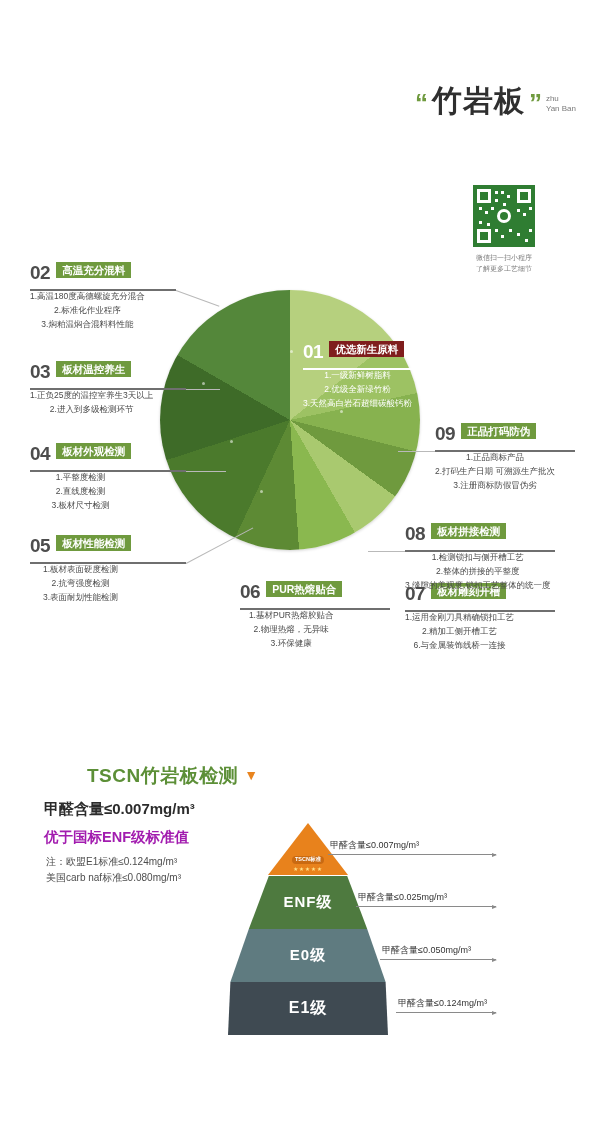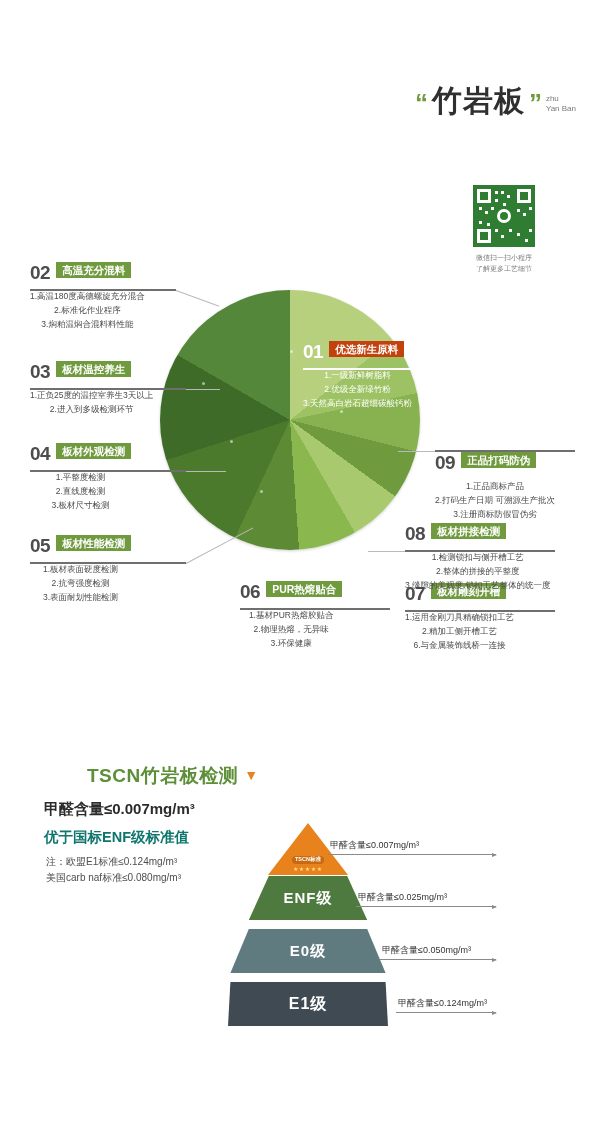--- a/index.html
+++ b/index.html
@@ -60,23 +60,23 @@
   .leader{position:absolute;border-top:1px solid #b9b9b9;}
 
   
   #blk02{left:30px;top:-3px;}
   #blk03{left:30px;top:96px;}
   #blk04{left:30px;top:178px;}
   #blk05{left:30px;top:270px;}
   #blk06{left:240px;top:316px;}
   #blk07{left:405px;top:318px;}
   #blk08{left:405px;top:258px;}
-  #blk09{left:435px;top:158px;margin-top:29px;}
+  #blk09{left:435px;top:158px;}
   #blk01{left:303px;top:76px;}
-  #blk01 .title{background:#c2410c;}
+  #blk01 .title{background:#7f1d1d;}
   #blk01 .num{color:#ffffff;}
   #blk01 .ul{color:#ffffff;}
 
   
   .u02{left:30px;top:24px;width:146px;}
   .u03{left:30px;top:123px;width:156px;}
   .u04{left:30px;top:205px;width:156px;}
   .u05{left:30px;top:297px;width:156px;}
   .u06{left:240px;top:343px;width:150px;}
   .u07{left:405px;top:345px;width:150px;}
@@ -90,36 +90,36 @@
   #ld04{left:186px;top:206px;width:40px;}
   #ld05{left:186px;top:298px;width:76px;transform:rotate(-28deg);transform-origin:left center;}
   #ld09{left:398px;top:186px;width:40px;}
   #ld08{left:368px;top:286px;width:40px;}
 
   
   .detect{position:absolute;left:0;top:748px;width:600px;height:360px;}
   .d-title{position:absolute;left:42px;top:15px;font-size:19px;font-weight:bold;color:#5c8f37;letter-spacing:.5px;margin-left:45px;}
   .d-title .tri{display:inline-block;margin-left:6px;color:#e8841f;font-size:14px;vertical-align:2px;}
   .d-l1{position:absolute;left:44px;top:52px;font-size:15px;font-weight:bold;color:#2b2b2b;}
-  .d-l2{position:absolute;left:44px;top:80px;font-size:14.5px;font-weight:bold;color:#0f766e;}
+  .d-l2{position:absolute;left:44px;top:80px;font-size:14.5px;font-weight:bold;color:#a21caf;}
   .d-note{position:absolute;left:46px;top:106px;font-size:10px;color:#4d4d4d;line-height:1.6;}
 
   
   .pyr{position:absolute;left:228px;top:75px;width:160px;height:215px;}
   .lvl{position:absolute;left:0;display:flex;align-items:center;justify-content:center;color:#fff;font-weight:bold;}
   .tier-top{top:0;width:160px;height:52px;}
   .tri-top{position:absolute;left:50%;transform:translateX(-50%);top:0;width:0;height:0;
            border-left:40px solid transparent;border-right:40px solid transparent;border-bottom:52px solid #e8821c;}
   .badge{position:absolute;left:50%;transform:translateX(-50%);top:24px;text-align:center;z-index:3;}
   .badge .b1{font-size:5.5px;color:#fff;background:#c96a12;border-radius:6px;padding:1px 3px;display:inline-block;line-height:1;}
   .badge .b2{font-size:5.5px;color:#ffe08a;letter-spacing:1px;margin-top:1px;}
   .tier2{top:53px;}
   .tier3{top:106px;}
   .tier4{top:159px;}
-  .trap{position:relative;height:44px;}
+  .trap{position:relative;height:53px;}
   .trap .shape{position:absolute;left:0;top:0;width:100%;height:100%;}
   .t2 .shape{background:#4e7a3f;clip-path:polygon(25.5% 0,74.5% 0,87% 100%,13% 100%);}
   .t3 .shape{background:#5f7b80;clip-path:polygon(13% 0,87% 0,98.5% 100%,1.5% 100%);}
   .t4 .shape{background:#3f4a52;clip-path:polygon(1.5% 0,98.5% 0,100% 100%,0 100%);}
   .trap .lab{position:absolute;left:0;top:0;width:100%;height:100%;display:flex;align-items:center;justify-content:center;
              color:#fff;font-size:15px;font-weight:bold;letter-spacing:1px;}
   .t4 .lab{font-size:16px;}
 
   .mark{position:absolute;font-size:9px;color:#333;white-space:nowrap;}
   .m-line{position:absolute;border-top:1px solid #8a8a8a;}

